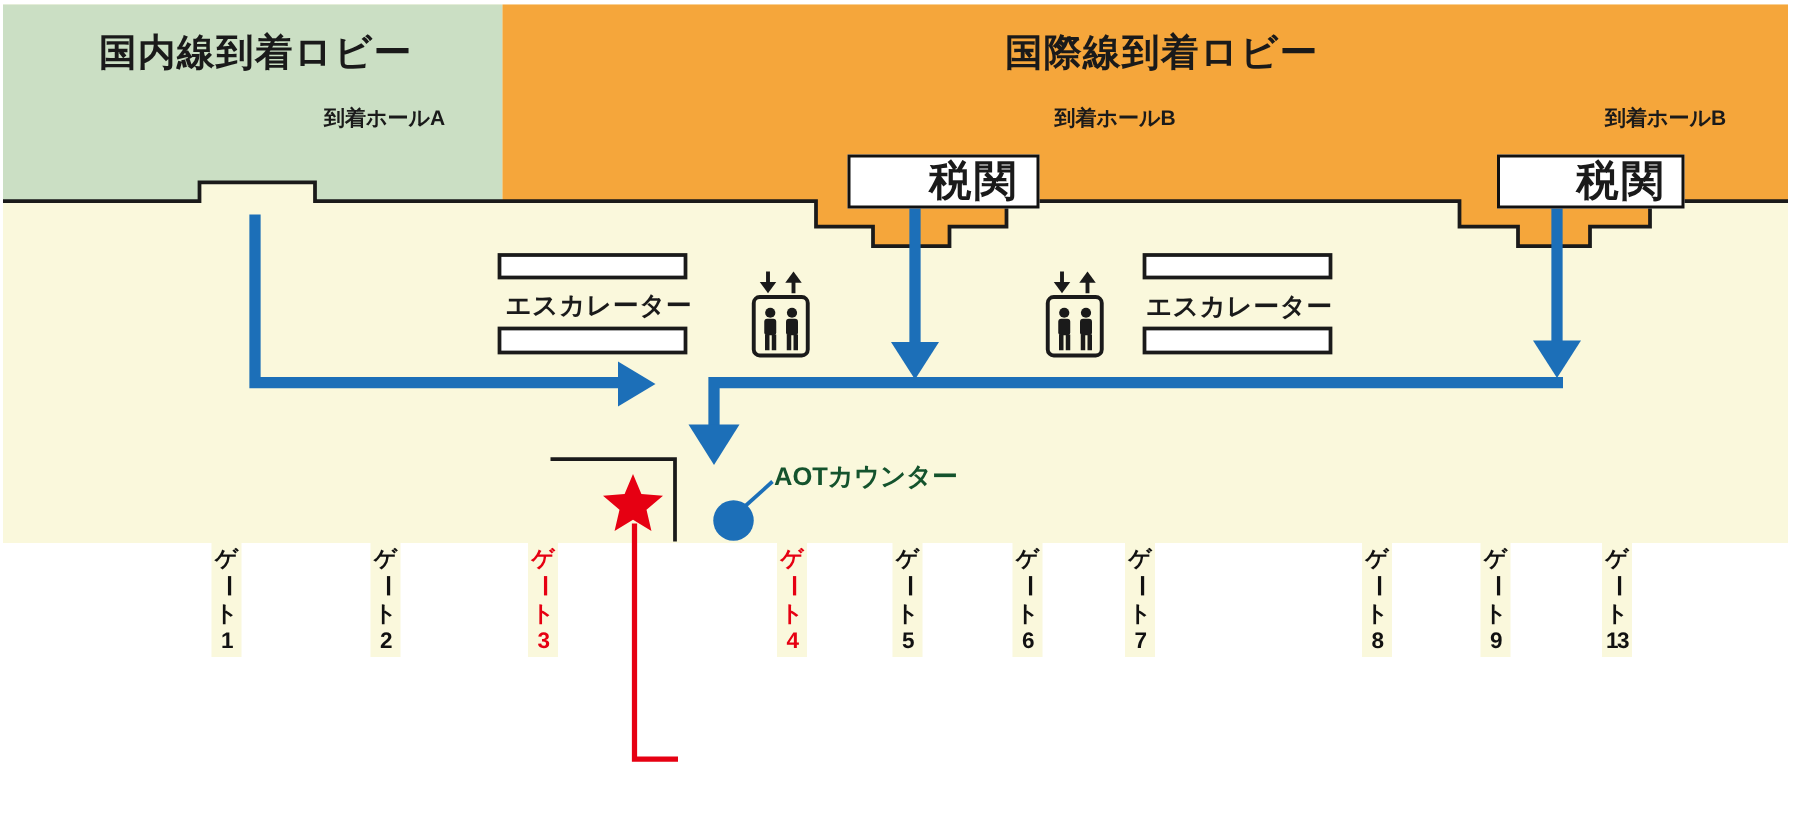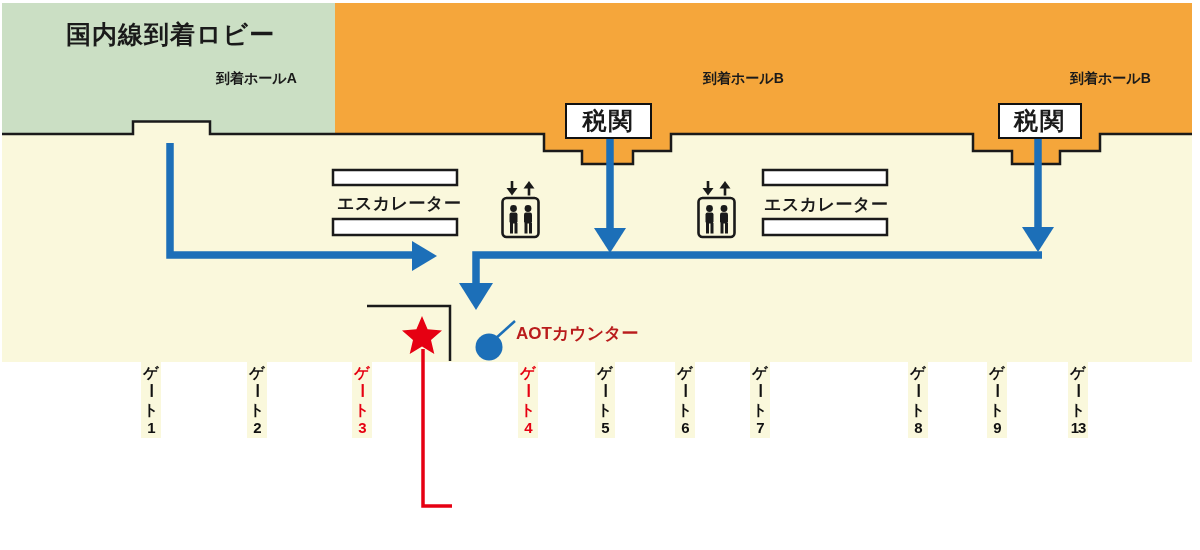--- a/index.html
+++ b/index.html
@@ -12,28 +12,28 @@
   .zone-title{font-size:25px;letter-spacing:1px;}
   #domestic-title{left:66px;top:18px;}
   #intl-title{left:670px;top:18px;}
   .hall-label{font-size:14px;}
   #hall-a{left:216px;top:70px;}
   #hall-b{left:703px;top:70px;}
   #hall-c{left:1070px;top:70px;}
   .customs-box{
     position:absolute;z-index:5;background:#ffffff;border:2px solid #111;
     display:flex;align-items:center;justify-content:center;
-    font-weight:bold;font-size:24px;letter-spacing:2px;
+    font-weight:bold;font-size:28px;letter-spacing:2px;padding-left:41px;
   }
   #customs-left{left:565px;top:103px;width:83px;height:32px;}
   #customs-right{left:998px;top:103px;width:80px;height:32px;}
   .esc-label{font-size:17px;letter-spacing:0.5px;}
   #esc-left-label{left:337px;top:192px;}
   #esc-right-label{left:764px;top:193px;}
-  #aot-label{left:516px;top:306px;font-size:17px;color:#b91c1c;margin-top:16px;}
+  #aot-label{left:516px;top:306px;font-size:17px;color:#14532d;}
   #meeting-box{
     position:absolute;left:452px;top:478px;width:290px;height:52px;z-index:5;
     background:#E60012;color:#ffffff;display:flex;align-items:center;justify-content:center;
     font-weight:bold;font-size:35px;letter-spacing:2px;
   }
   .gate{
     position:absolute;top:362px;width:20px;height:76px;z-index:3;
     background:#FAF8DC;display:flex;flex-direction:column;align-items:center;
     justify-content:space-between;padding:3px 0;box-sizing:border-box;
     font-weight:bold;font-size:15px;color:#111;transform:translateX(-50%);
@@ -138,20 +138,21 @@
 
     <polygon points="422,316 427.6,329.3 442,330.5 431,339.9 434.3,354 422,346.5 409.7,354 413,339.9 402,330.5 416.4,329.3" fill="#E60012"></polygon>
 
     <line x1="495" y1="339" x2="515" y2="321" stroke="#1C6FB8" stroke-width="2.5"></line>
     <circle cx="489" cy="347" r="13.5" fill="#1C6FB8"></circle>
   </svg>
 
   <div class="label zone-title" id="domestic-title">国内線到着ロビー</div>
   <div class="label hall-label" id="hall-a">到着ホールA</div>
 
+  <div class="label zone-title" id="intl-title">国際線到着ロビー</div>
   <div class="label hall-label" id="hall-b">到着ホールB</div>
   <div class="label hall-label" id="hall-c">到着ホールB</div>
 
   <div class="customs-box" id="customs-left">税関</div>
   <div class="customs-box" id="customs-right">税関</div>
 
   <div class="label esc-label" id="esc-left-label">エスカレーター</div>
   <div class="label esc-label" id="esc-right-label">エスカレーター</div>
 
   <div class="label" id="aot-label">AOTカウンター</div>

